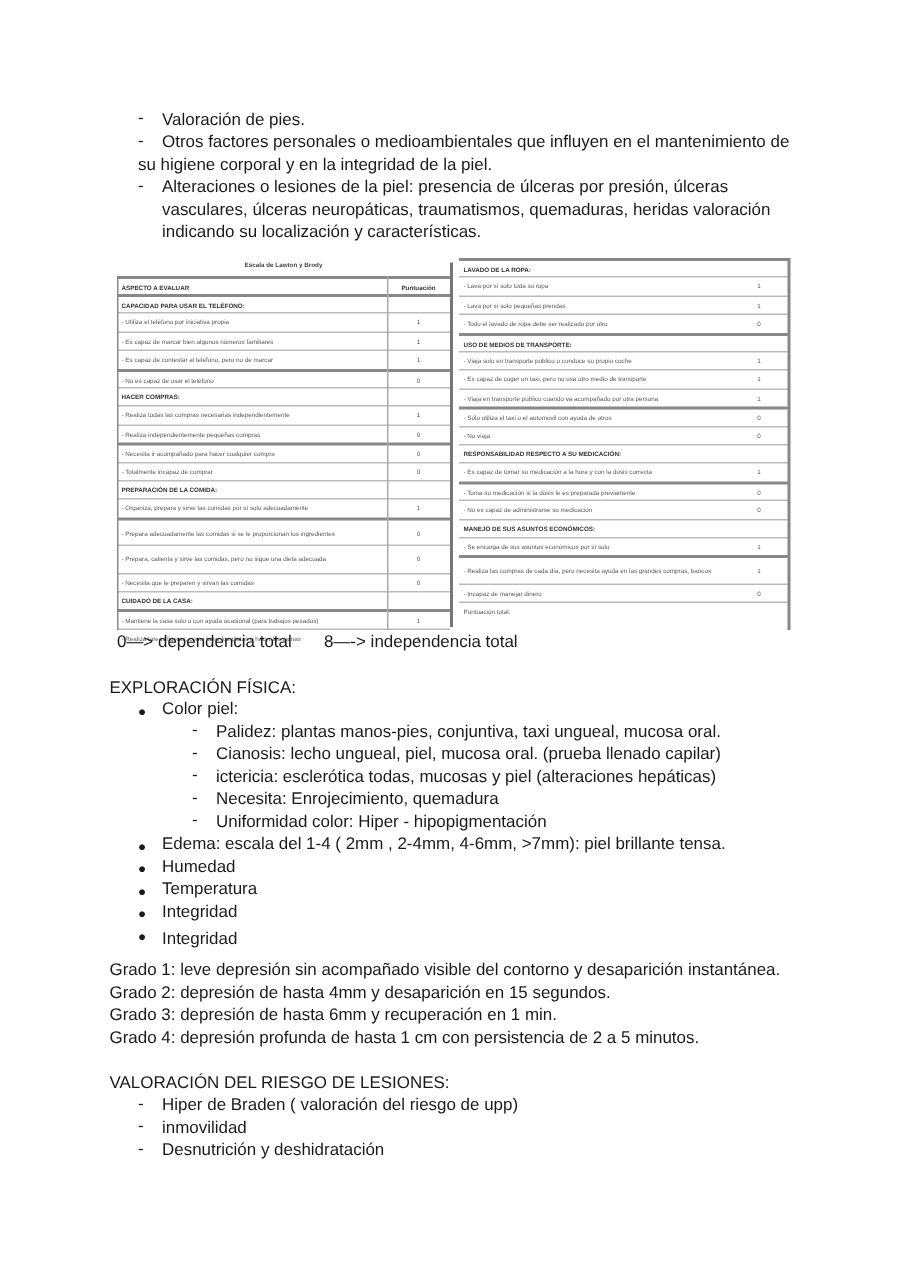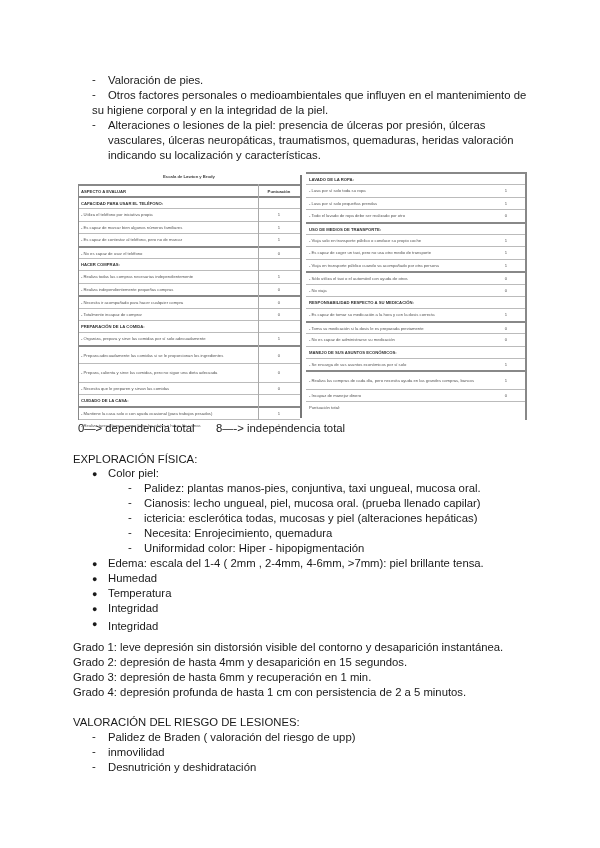--- a/index.html
+++ b/index.html
@@ -221,27 +221,27 @@
   <span class="line" style="left:108px;top:571px;">Humedad</span>
   <span class="bullet" style="left:92px;top:587px;line-height:15px;">●</span>
   <span class="line" style="left:108px;top:586px;">Temperatura</span>
   <span class="bullet" style="left:92px;top:602px;line-height:15px;">●</span>
   <span class="line" style="left:108px;top:601px;">Integridad</span>
   <span class="bullet" style="left:92px;top:617px;line-height:15px;">●</span>
   <span class="line" style="left:108px;top:619px;">Integridad</span>
 </div>
 
 <div>
-  <span class="line" style="left:73px;top:640px;">Grado 1: leve depresión sin distorsión visible del contorno y desaparición instantánea.</span>
+  <span class="line" style="left:73px;top:640px;">Grado 1: leve depresión sin acompañado visible del contorno y desaparición instantánea.</span>
   <span class="line" style="left:73px;top:655px;">Grado 2: depresión de hasta 4mm y desaparición en 15 segundos.</span>
   <span class="line" style="left:73px;top:670px;">Grado 3: depresión de hasta 6mm y recuperación en 1 min.</span>
   <span class="line" style="left:73px;top:685px;">Grado 4: depresión profunda de hasta 1 cm con persistencia de 2 a 5 minutos.</span>
 </div>
 
 <span class="line" style="left:73px;top:715px;">VALORACIÓN DEL RIESGO DE LESIONES:</span>
 <div>
   <span class="dash" style="left:92px;top:730px;">-</span>
-  <span class="line" style="left:108px;top:730px;">Palidez de Braden ( valoración del riesgo de upp)</span>
+  <span class="line" style="left:108px;top:730px;">Hiper de Braden ( valoración del riesgo de upp)</span>
   <span class="dash" style="left:92px;top:745px;">-</span>
   <span class="line" style="left:108px;top:745px;">inmovilidad</span>
   <span class="dash" style="left:92px;top:760px;">-</span>
   <span class="line" style="left:108px;top:760px;">Desnutrición y deshidratación</span>
 </div>
 
 </body></html>

